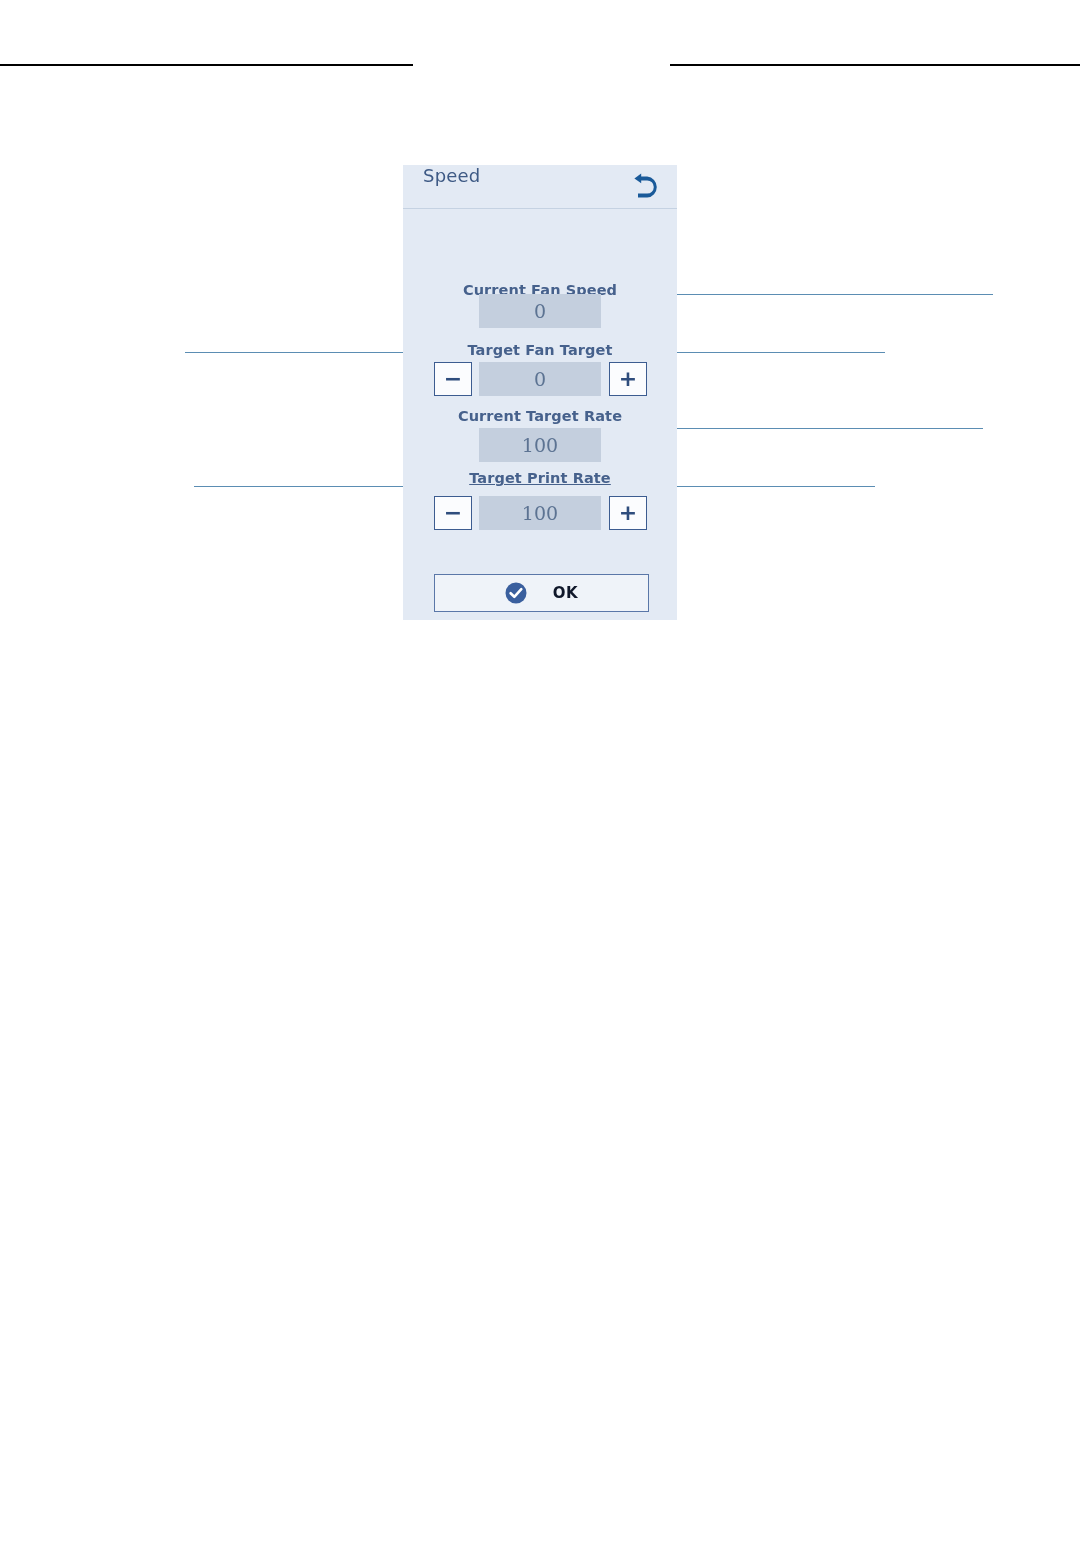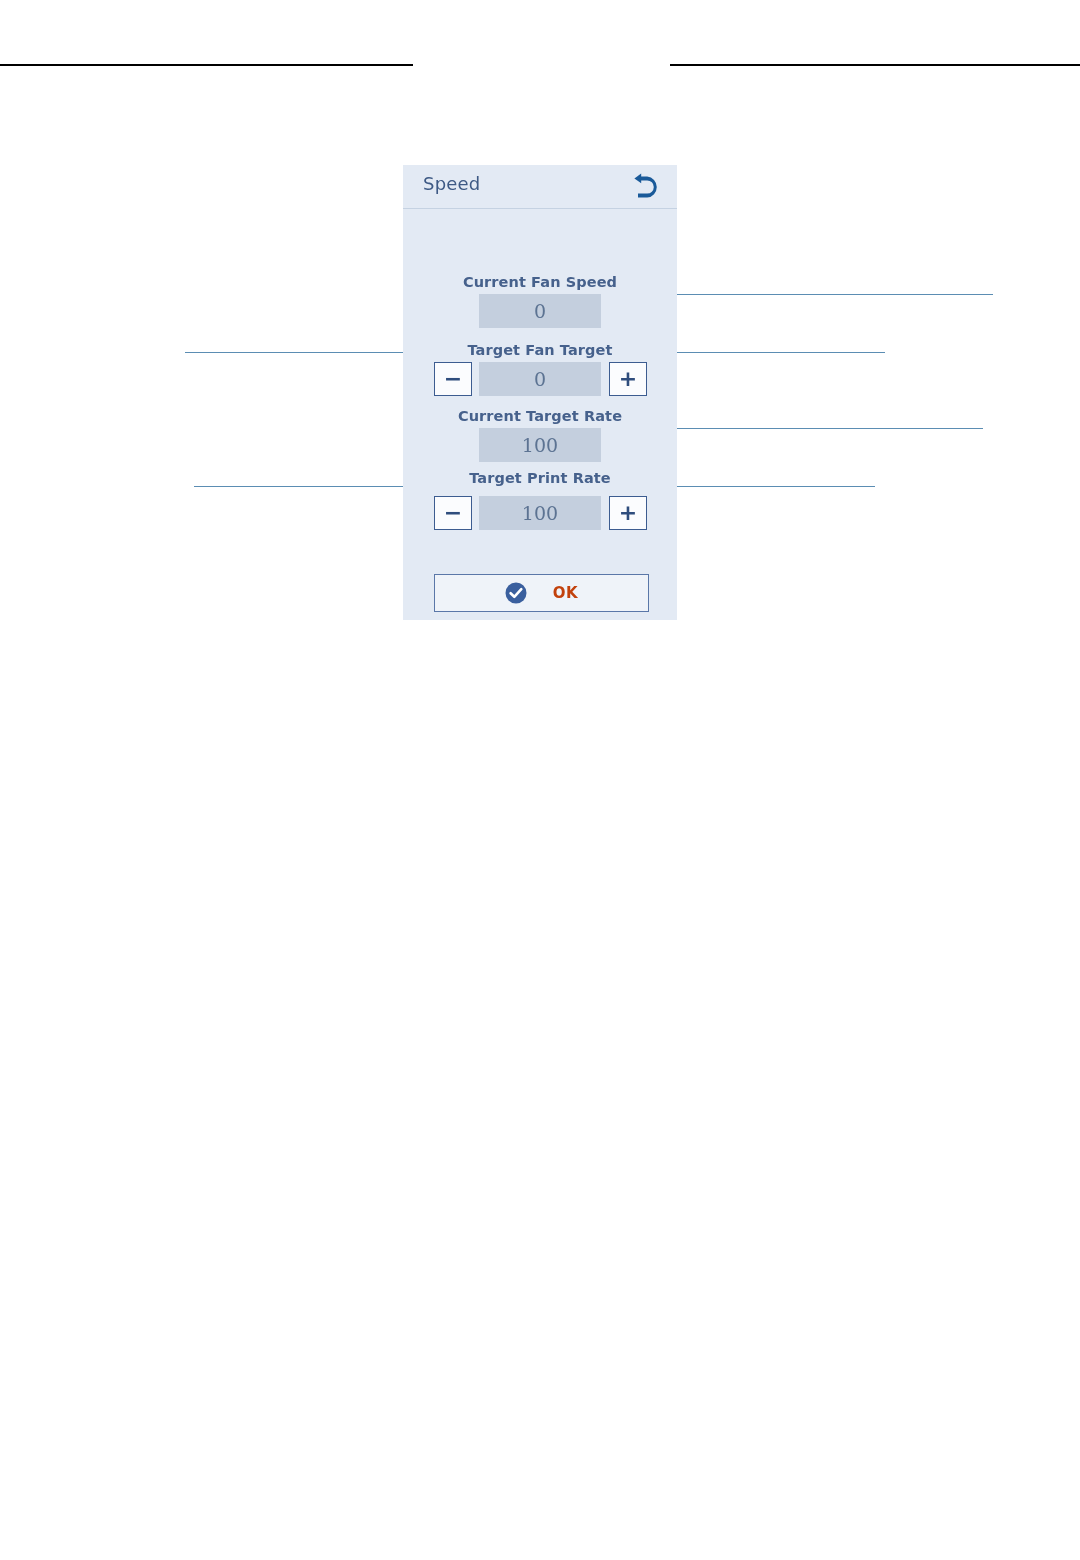--- a/index.html
+++ b/index.html
@@ -46,21 +46,21 @@
 
   #dialog-header {
     position: relative;
     height: 44px;
     border-bottom: 1px solid #c5d2e2;
     box-sizing: border-box;
   }
   #dialog-title {
     position: absolute;
     left: 20px;
-    top: 8px;
+    top: 0;
     font-size: 18px;
     color: #3e5a85;
     letter-spacing: 0.2px;
   }
   #back-button {
     position: absolute;
     right: 14px;
     top: 4px;
     width: 36px;
     height: 36px;
@@ -111,27 +111,27 @@
     font-size: 22px;
     font-weight: 700;
     color: #2f4d7d;
     cursor: pointer;
     line-height: 1;
   }
   .step-btn.minus { left: 31px; }
   .step-btn.plus  { left: 206px; }
 
   
-  #lbl-current-fan  { top: 65px; }
+  #lbl-current-fan  { top: 73px; }
   #box-current-fan  { top: 85px; }
   #lbl-target-fan   { top: 133px; }
   #row-target-fan   { top: 153px; }
   #lbl-current-rate { top: 199px; }
   #box-current-rate { top: 219px; }
-  #lbl-target-rate  { top: 261px; }
+  #lbl-target-rate  { top: 261px; text-decoration: underline; }
   #row-target-rate  { top: 287px; }
 
   .stepper-row { position: absolute; left: 0; width: 274px; height: 34px; }
   .stepper-row .value-box { top: 0; }
   .stepper-row .step-btn  { top: 0; }
 
   
   #ok-button {
     position: absolute;
     left: 31px;
@@ -147,21 +147,21 @@
     cursor: pointer;
   }
   #ok-check-icon {
     width: 22px;
     height: 22px;
     margin-right: 26px;
   }
   #ok-label {
     font-size: 15px;
     font-weight: 600;
-    color: #c2410c;
+    color: #0f172a;
     letter-spacing: 0.6px;
   }
 </style>
 </head>
 <body>
 
 <div class="page-rule" id="rule-left"></div>
 <div class="page-rule" id="rule-right"></div>
 
 <div class="leader v" style="left:540px; top:294px; height:26px;"></div>

